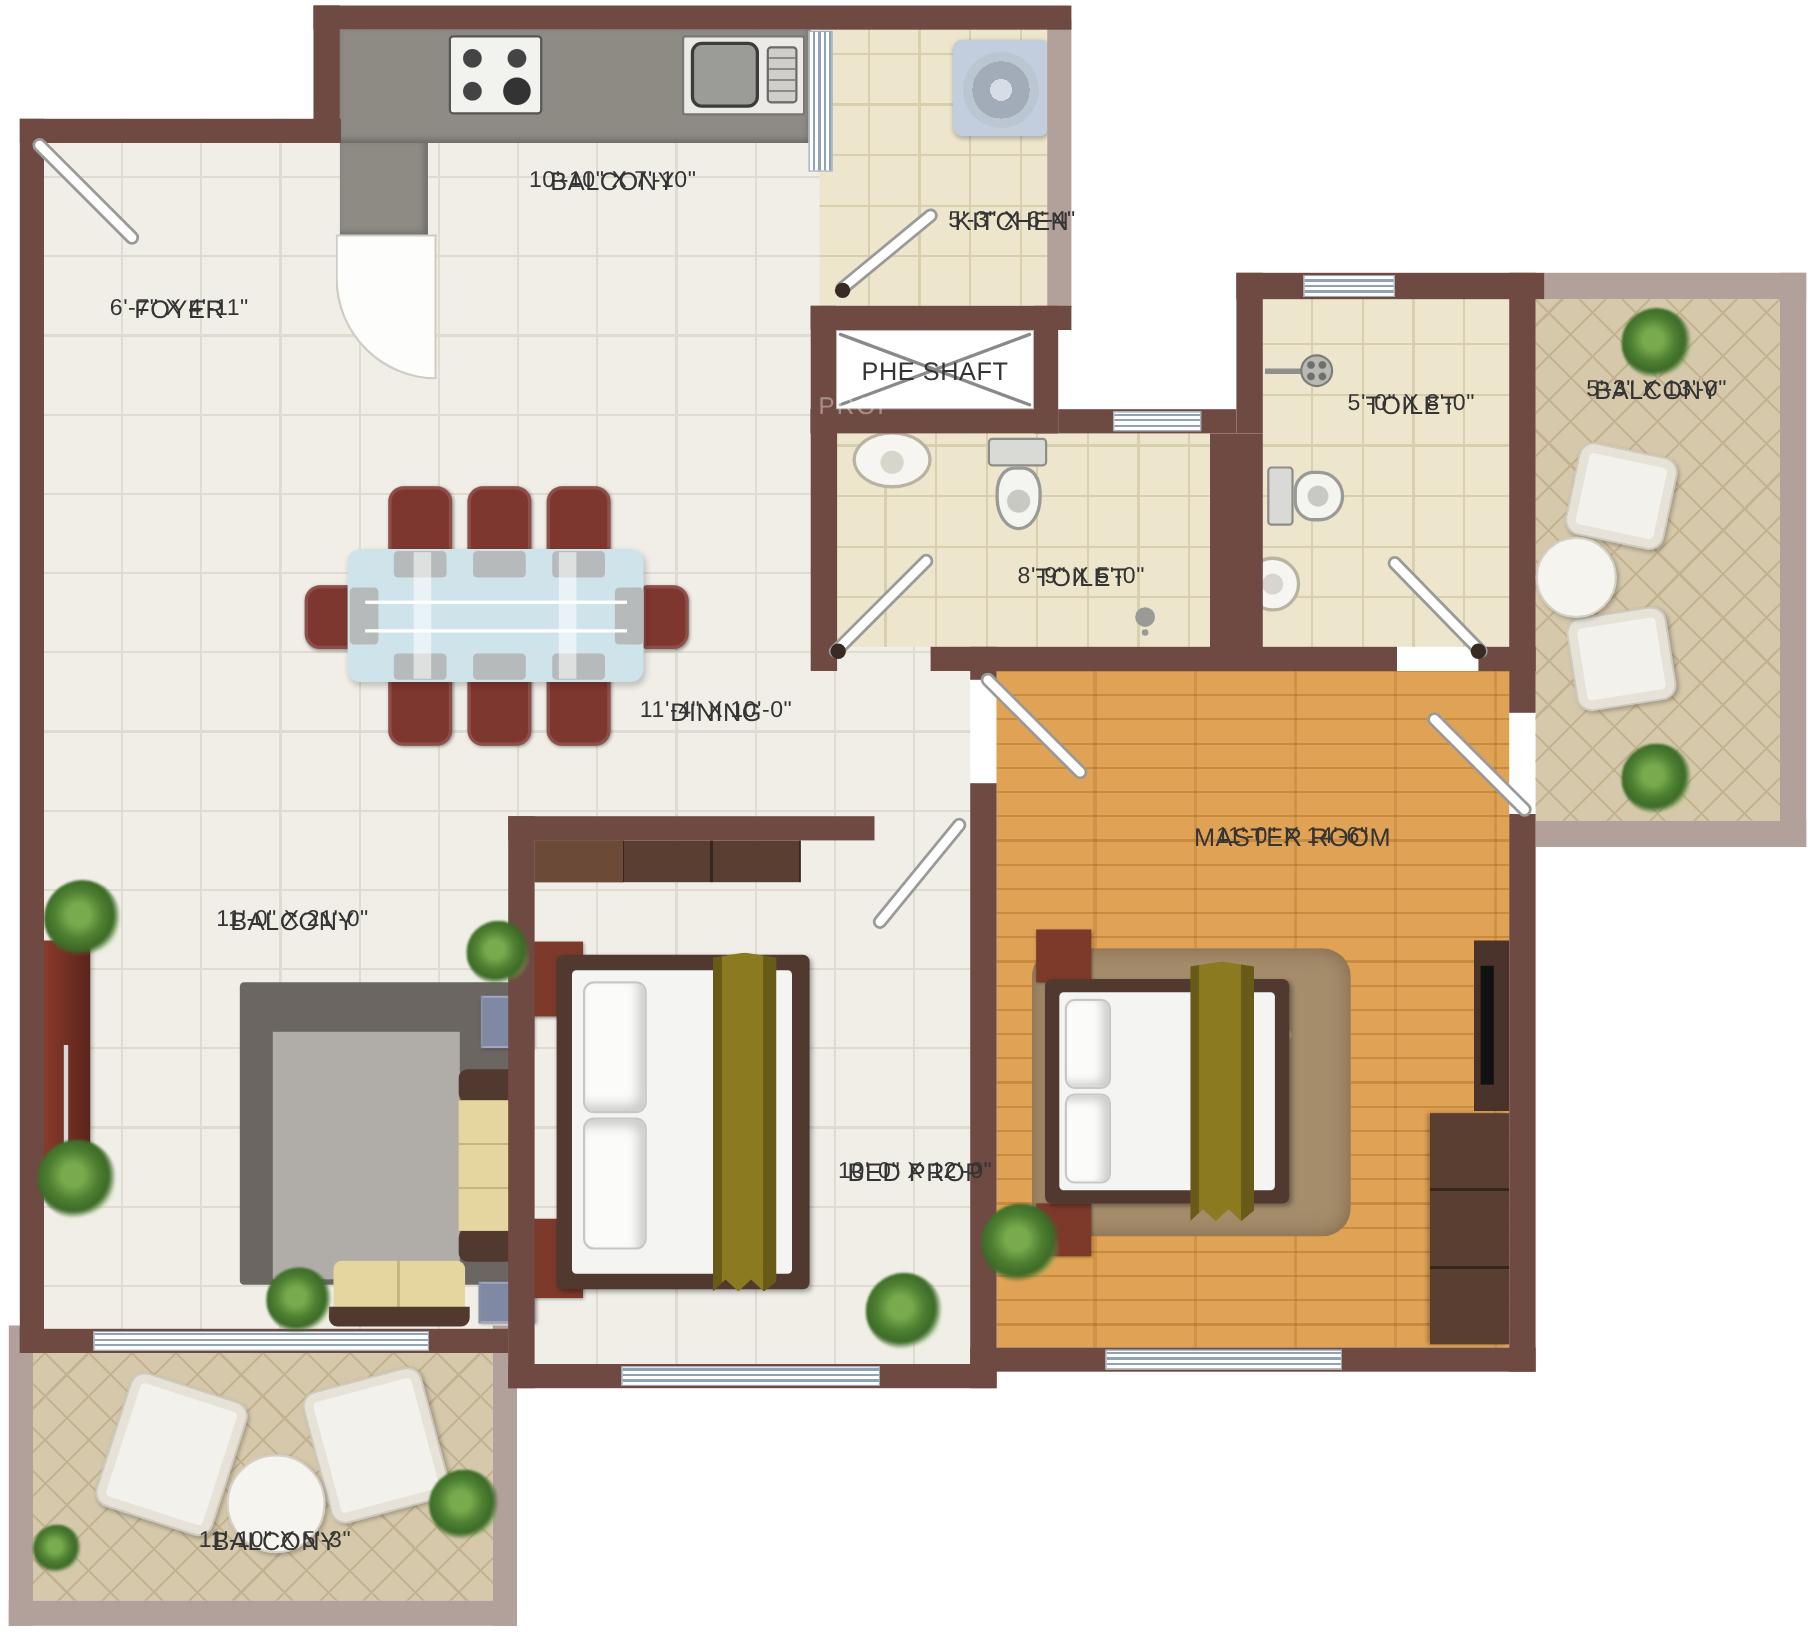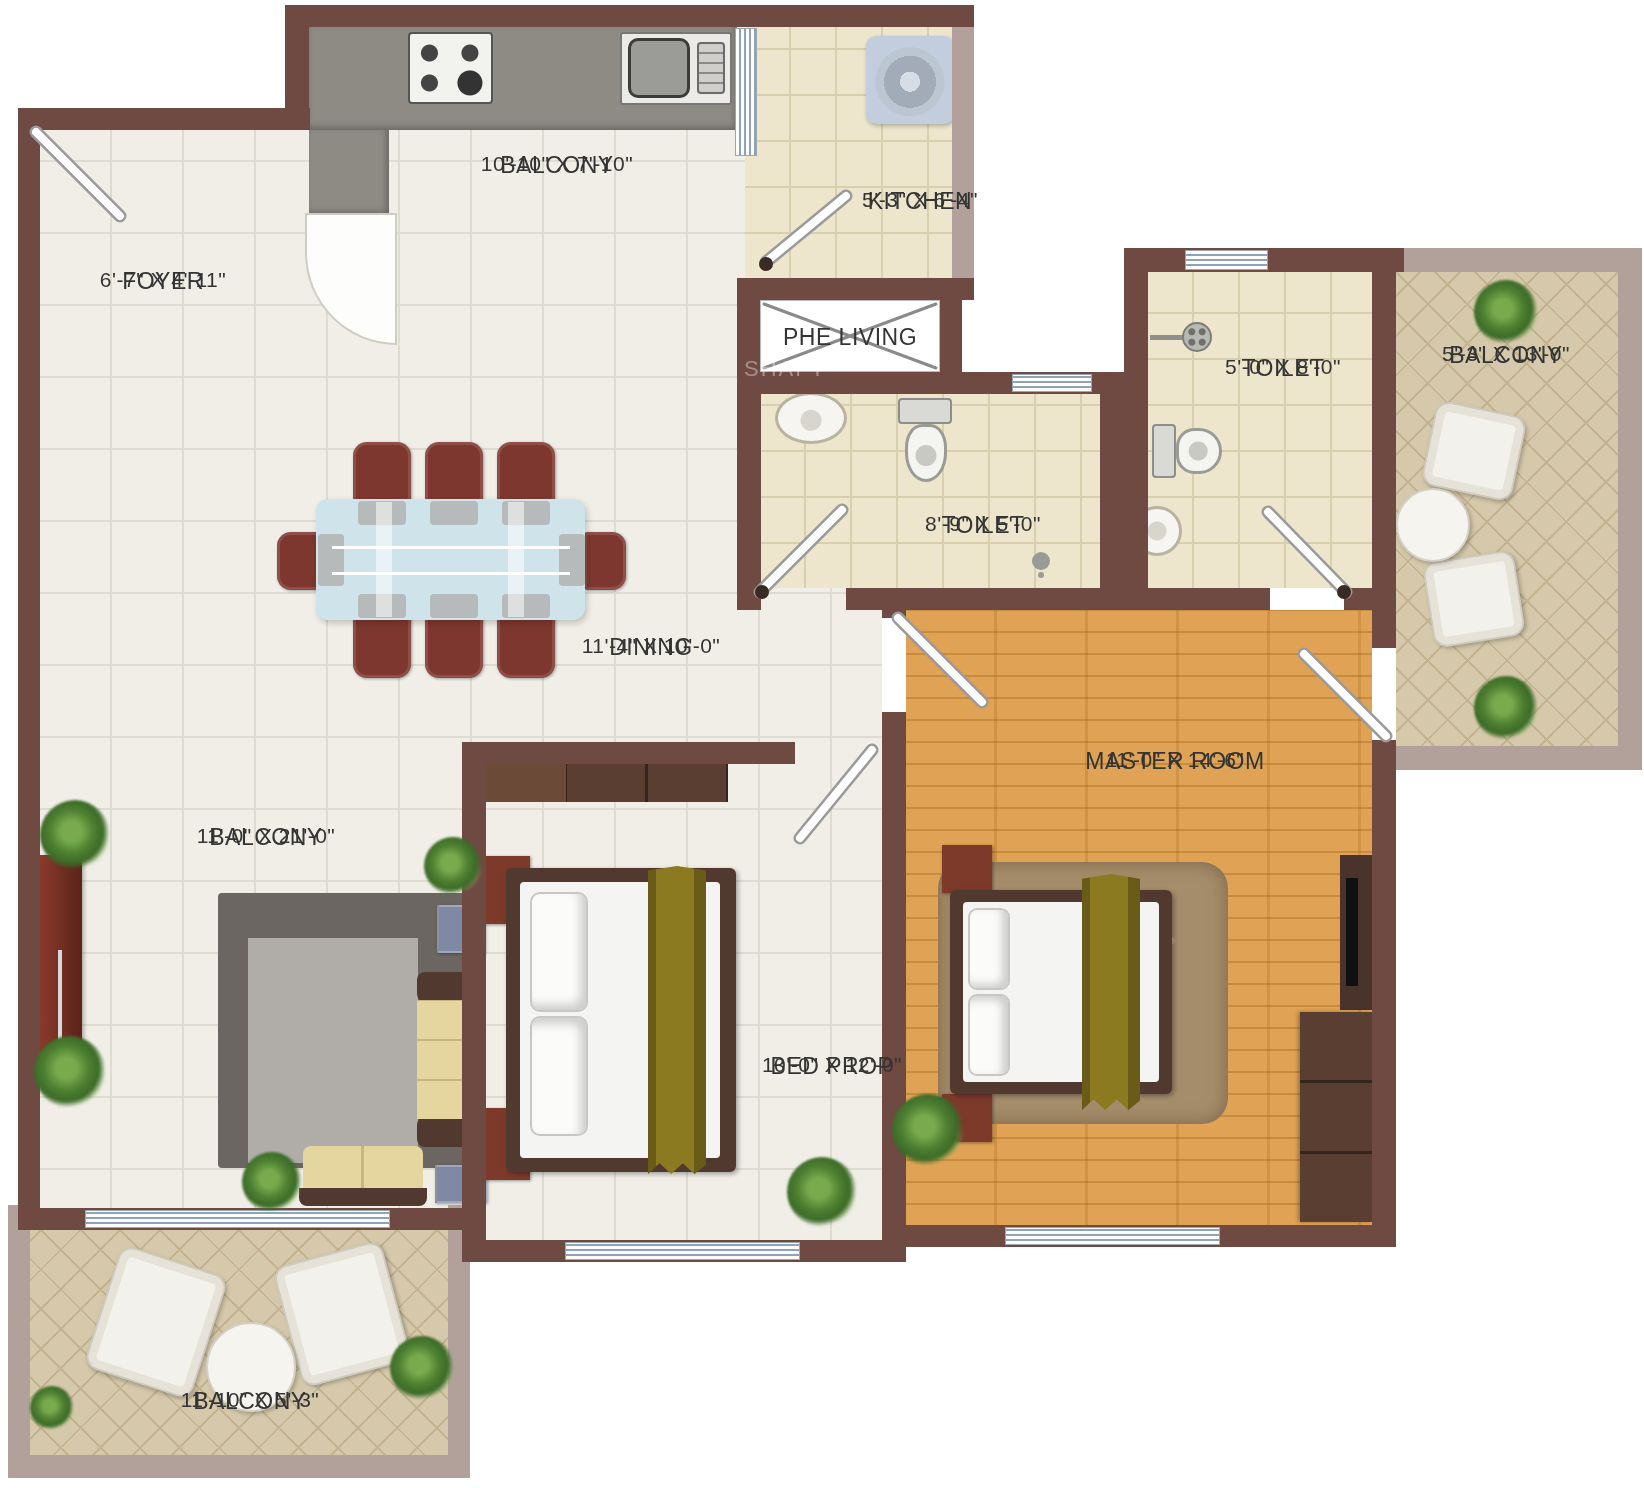--- a/index.html
+++ b/index.html
@@ -258,21 +258,21 @@
   </div>
   <div class="rlabel" style="left:840px;top:188px;width:160px;">
     <span class="rname">KITCHEN</span>
     <span class="rdims">5'-3" X 6'-4"</span>
   </div>
   <div class="rlabel" style="left:63px;top:268px;width:200px;">
     <span class="rname">FOYER</span>
     <span class="rdims">6'-7" X 4'-11"</span>
   </div>
   <div class="rlabel" style="left:760px;top:324px;width:180px;">
-    <span class="rname">PHE LIVING</span>
+    <span class="rname">PHE SHAFT</span>
   </div>
   <div class="rlabel" style="left:873px;top:512px;width:220px;">
     <span class="rname">TOILET</span>
     <span class="rdims">8'-9" X 5'-0"</span>
   </div>
   <div class="rlabel" style="left:1193px;top:355px;width:180px;">
     <span class="rname">TOILET</span>
     <span class="rdims">5'-0" X 8'-0"</span>
   </div>
   <div class="rlabel" style="left:1396px;top:342px;width:220px;">
@@ -293,14 +293,14 @@
   </div>
   <div class="rlabel" style="left:1045px;top:748px;width:260px;">
     <span class="rname">MASTER ROOM</span>
     <span class="rdims">11'-0" X 14'-6"</span>
   </div>
   <div class="rlabel" style="left:140px;top:1388px;width:220px;">
     <span class="rname">BALCONY</span>
     <span class="rdims">11'-10" X 5'-3"</span>
   </div>
 
-  <span style="left:744px;top:356px;font-size:22px;letter-spacing:2px;color:rgba(255,255,255,.38);z-index:45;">SHAFT</span>
+  <span style="left:744px;top:356px;font-size:22px;letter-spacing:2px;color:rgba(255,255,255,.38);z-index:45;">PROP</span>
 </div>
 
 </body></html>

